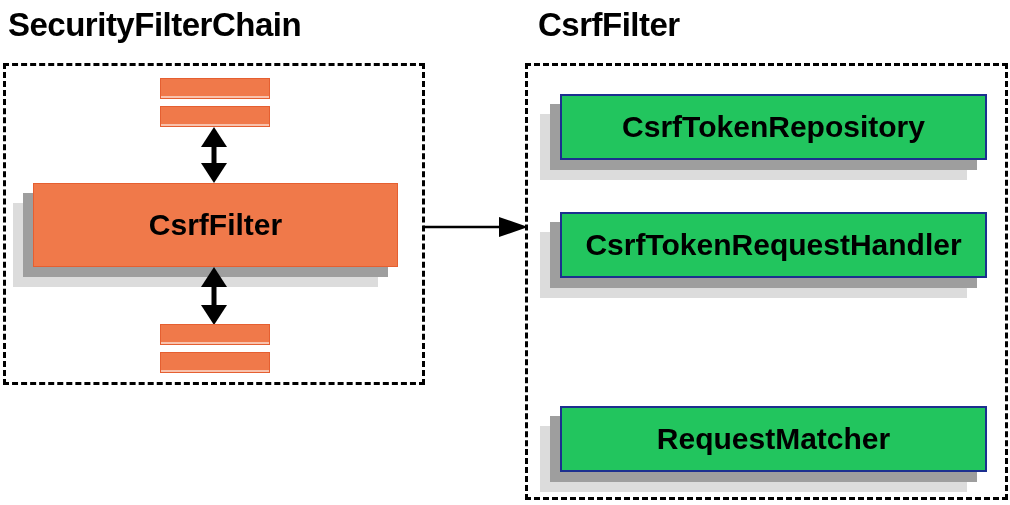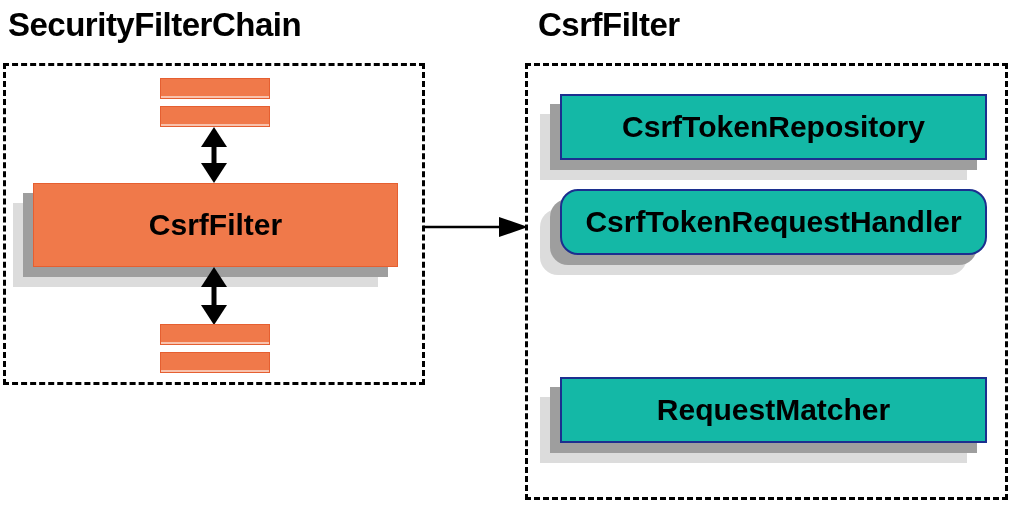--- a/index.html
+++ b/index.html
@@ -73,32 +73,32 @@
     font-weight: bold;
     color: #000000;
     white-space: nowrap;
   }
 
   .component-box {
     position: absolute;
     left: 560px;
     width: 427px;
     height: 66px;
-    background: #14b8a6;
+    background: #22c55e;
     border: 2px solid #1C2F8F;
     box-sizing: border-box;
     box-shadow: -10px 10px 0 #9E9E9E, -20px 20px 0 #DCDCDC;
     display: flex;
     align-items: center;
     justify-content: center;
   }
   .comp-1 { top: 94px; }
-  .comp-2 { top: 189px; border-radius: 18px; }
+  .comp-2 { top: 212px; }
   .comp-3 { top: 294px; }
-  .comp-4 { top: 377px; }
+  .comp-4 { top: 406px; }
 
   .arrow {
     position: absolute;
   }
   .v-arrow-top    { left: 201px; top: 127px; width: 26px; height: 56px; }
   .v-arrow-bottom { left: 201px; top: 267px; width: 26px; height: 58px; }
   .h-arrow        { left: 423px; top: 217px; width: 105px; height: 20px; }
   .arrow svg { display: block; }
 </style>
 </head>

